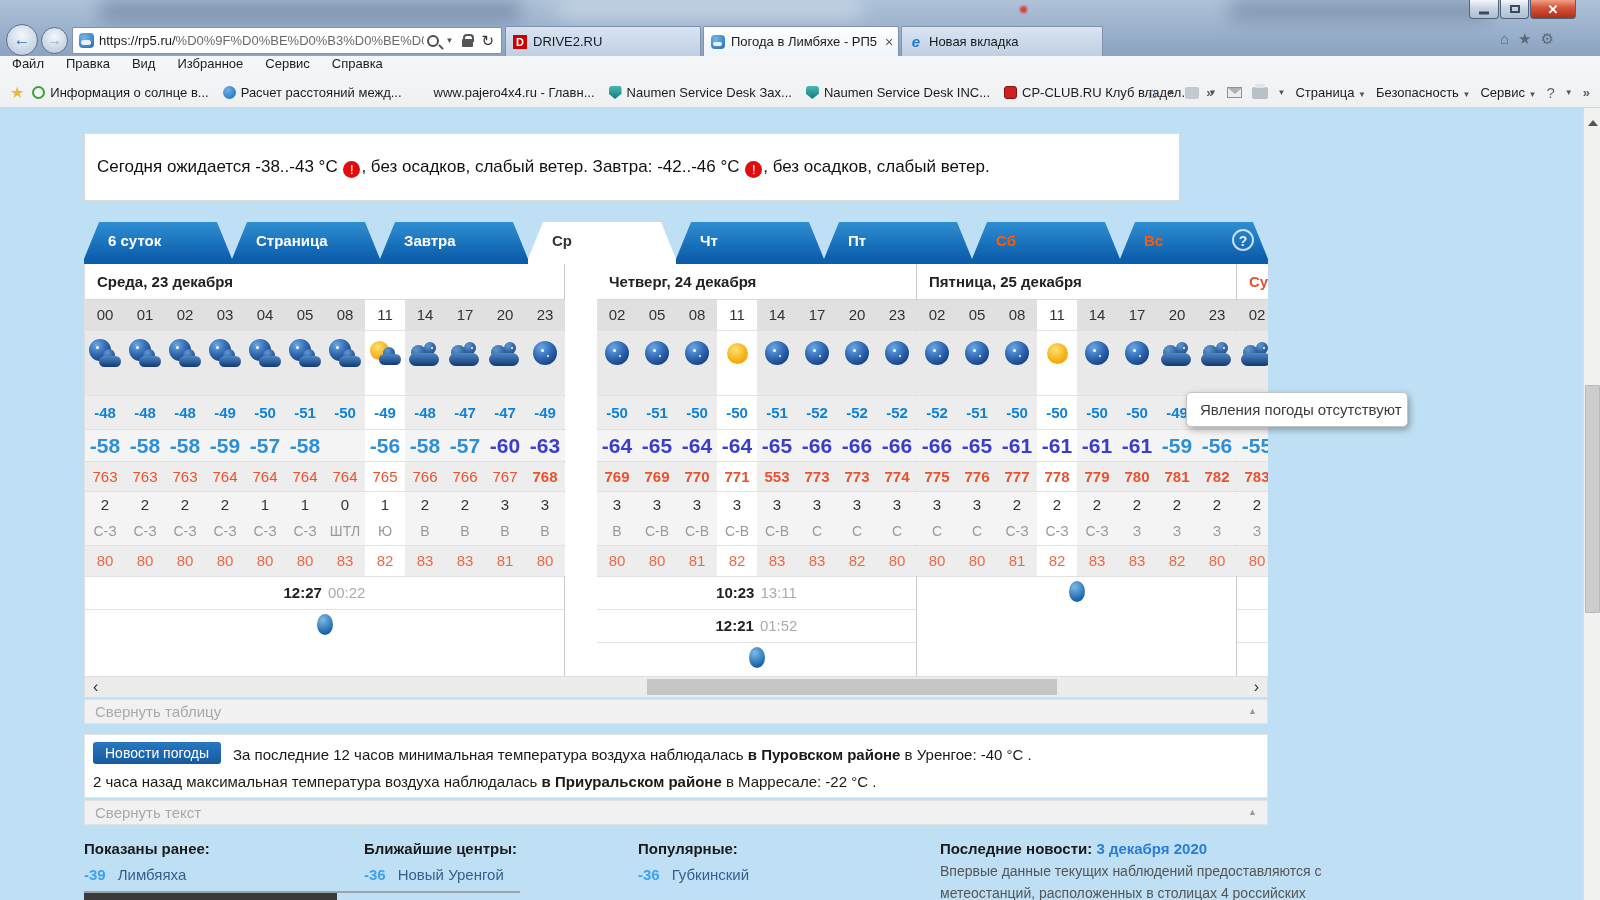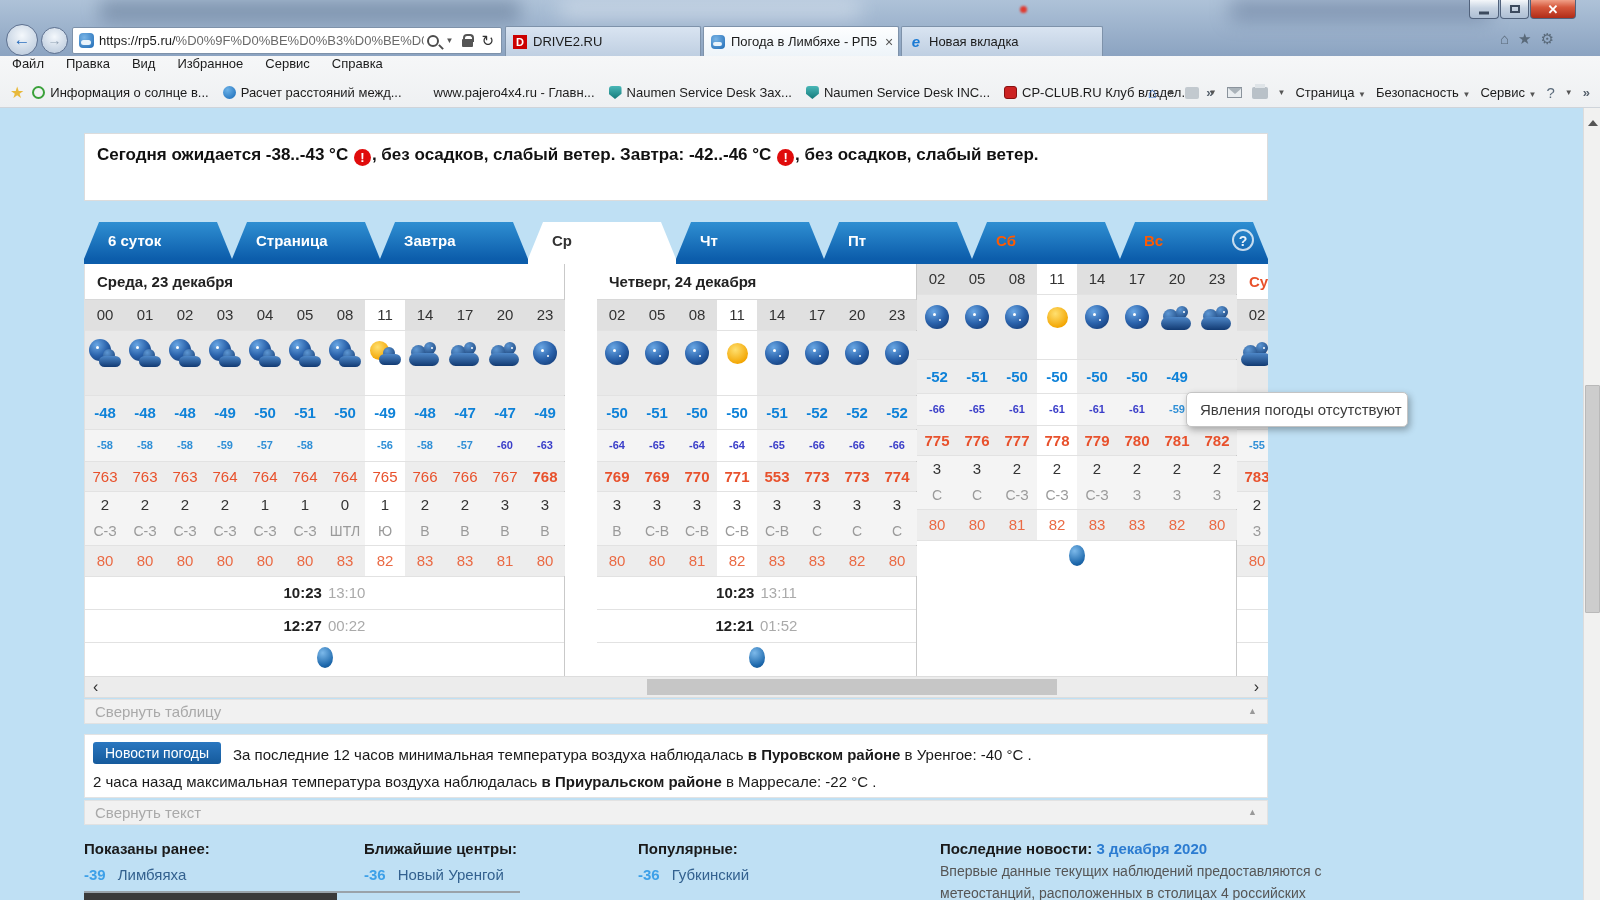--- a/index.html
+++ b/index.html
@@ -74,42 +74,42 @@
   .ic-print:before{content:"";position:absolute;left:3px;top:-3px;width:10px;height:4px;background:#dfe4e8}
   .ic-rss{width:14px;height:12px;background:#c2c9cf;border-radius:2px}
 
   
   .pagebg{position:absolute;left:0;top:108px;width:1583px;height:792px;background:#bfe0f4}
 
   .vsb{position:absolute;left:1583px;top:108px;width:17px;height:792px;background:#f1f1f0;border-left:1px solid #dcdcdc}
   .vsb .up{position:absolute;left:4px;top:12px;width:0;height:0;border-left:5px solid transparent;border-right:5px solid transparent;border-bottom:6px solid #555}
   .vsb .thumb{position:absolute;left:1px;top:277px;width:15px;height:228px;background:#cdcdcd;border:1px solid #b9b9b9;border-radius:1px}
 
-  .summary{position:absolute;left:84px;top:133px;width:1184px;height:68px;background:#fff;border:1px solid #dcdcdc;padding:8px 12px;font-size:17px;font-weight:bold;color:#111;line-height:25px}
+  .summary{position:absolute;left:84px;top:133px;width:1096px;height:68px;background:#fff;border:1px solid #dcdcdc;padding:20px 12px;font-size:17px;font-weight:normal;color:#111;line-height:25px}
   .warn{display:inline-block;width:17px;height:17px;border-radius:50%;background:#e00c0c;color:#fff;font-size:13px;line-height:17px;text-align:center;vertical-align:-2px;margin:0 1px}
 
   .dtabs{position:absolute;left:84px;top:222px;width:1184px;height:42px}
   .dtab{position:absolute;top:0;height:37px;width:148px;clip-path:polygon(15px 0,133px 0,148px 37px,0 37px);
     background:linear-gradient(#2f8fd2,#0c5dab);color:#fff;font-size:15px;font-weight:bold;line-height:37px;padding-left:24px}
   .dtab.active{background:#fff;color:#333}
   .dtab.weekend{color:#ff5a00}
   .underline{position:absolute;left:0;top:37px;width:1184px;height:5px;background:#0c5dab}
   .underline-gap{position:absolute;top:37px;height:5px;background:#fff}
   .helpq{position:absolute;right:14px;top:7px;width:22px;height:22px;border:2px solid rgba(255,255,255,.75);border-radius:50%;color:#eaf3fb;font-size:14px;font-weight:bold;text-align:center;line-height:20px}
 
   .wtable{position:absolute;left:84px;top:264px;width:1184px;height:412px;background:#fff;display:flex;overflow:hidden;border-left:1px solid #e0e0e0}
   .day{flex:0 0 auto;border-right:1px solid #c9c9c9}
   .dhead{height:36px;line-height:36px;padding-left:12px;font-size:15px;font-weight:bold;color:#222;border-bottom:1px solid #d8d8d8;background:#fff;white-space:nowrap}
   .dhead.weekend{color:#e8502a}
   .row{display:flex;border-bottom:1px solid #e2e2e2}
   .cell{width:40px;flex:0 0 auto;text-align:center;overflow:hidden}
   .r-hours .cell{height:30px;line-height:30px;font-size:15px;color:#333;background:#e0e0e0}
   .r-icons .cell{height:64px;background:#e9e9e9}
   .r-temp .cell{height:33px;line-height:33px;font-size:15px;font-weight:bold;color:#0f82d8;background:#ededed}
-  .r-feels .cell{height:31px;line-height:31px;font-size:11px;font-weight:bold;color:#2f8fd6;background:#f4f4f4}
+  .r-feels .cell{height:31px;line-height:31px;font-size:21px;font-weight:bold;color:#2f8fd6;background:#f4f4f4}
   .r-press .cell{height:29px;line-height:29px;font-size:15px;color:#e8512c;background:#ededed}
   .r-wind .cell{height:26px;line-height:26px;font-size:15px;color:#333;background:#f4f4f4;border-bottom:none}
   .r-dir .cell{height:27px;line-height:27px;font-size:14px;color:#9a9a9a;background:#f4f4f4}
   .r-hum .cell{height:30px;line-height:30px;font-size:15px;color:#ea6a44;background:#ededed}
   .r-wind{border-bottom:none}.r-dir{border-top:none}
   .cell.hl{background:#fff !important}
   .coldblue{color:#3a3ec9 !important}
   .pbold{font-weight:bold}
   .sunrow,.lenrow{height:33px;line-height:32px;text-align:center;font-size:15px;border-bottom:1px solid #e2e2e2;background:#fff}
   .sunrow b,.lenrow b{color:#222}
@@ -482,21 +482,20 @@
         <div class="cell">80</div>
         <div class="cell">80</div>
         <div class="cell">80</div>
         <div class="cell">83</div>
         <div class="cell hl">82</div>
         <div class="cell">83</div>
         <div class="cell">83</div>
         <div class="cell">81</div>
         <div class="cell">80</div>
       </div>
-      <div class="sunrow"><b>10:23</b><span>13:10</span></div>
       <div class="lenrow"><b>12:27</b><span>00:22</span></div>
       <div class="moonrow">
         <div class="moonph"></div>
       </div>
     </div>
     <div class="day" style="width: 320px; margin-left: 32px;">
       <div class="dhead">Четверг, 24 декабря</div>
       <div class="row r-hours">
         <div class="cell">02</div>
         <div class="cell">05</div>
@@ -623,20 +622,21 @@
         <div class="cell">82</div>
         <div class="cell">80</div>
       </div>
       <div class="sunrow"><b>10:23</b><span>13:11</span></div>
       <div class="lenrow"><b>12:21</b><span>01:52</span></div>
       <div class="moonrow">
         <div class="moonph"></div>
       </div>
     </div>
     <div class="day" style="width: 320px;">
+      <div class="dhead">Пятница, 25 декабря</div>
       <div class="row r-hours">
         <div class="cell">02</div>
         <div class="cell">05</div>
         <div class="cell">08</div>
         <div class="cell hl">11</div>
         <div class="cell">14</div>
         <div class="cell">17</div>
         <div class="cell">20</div>
         <div class="cell">23</div>
       </div>

